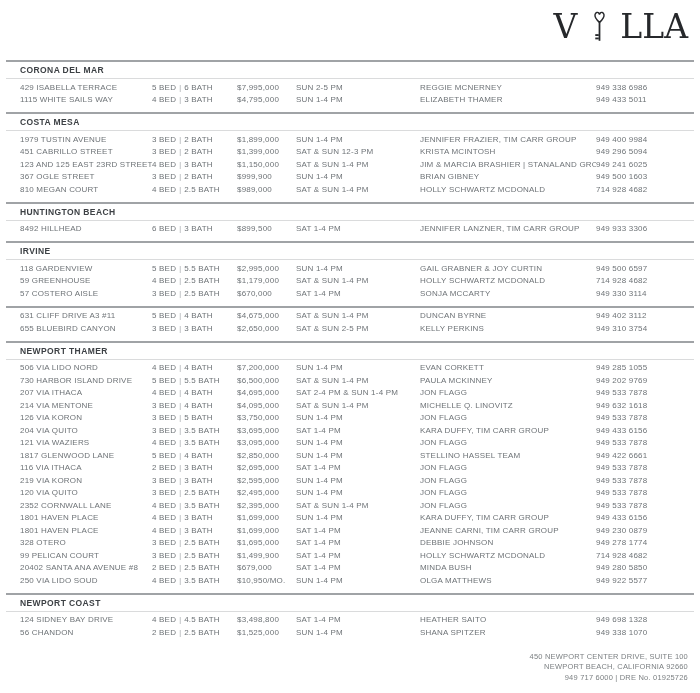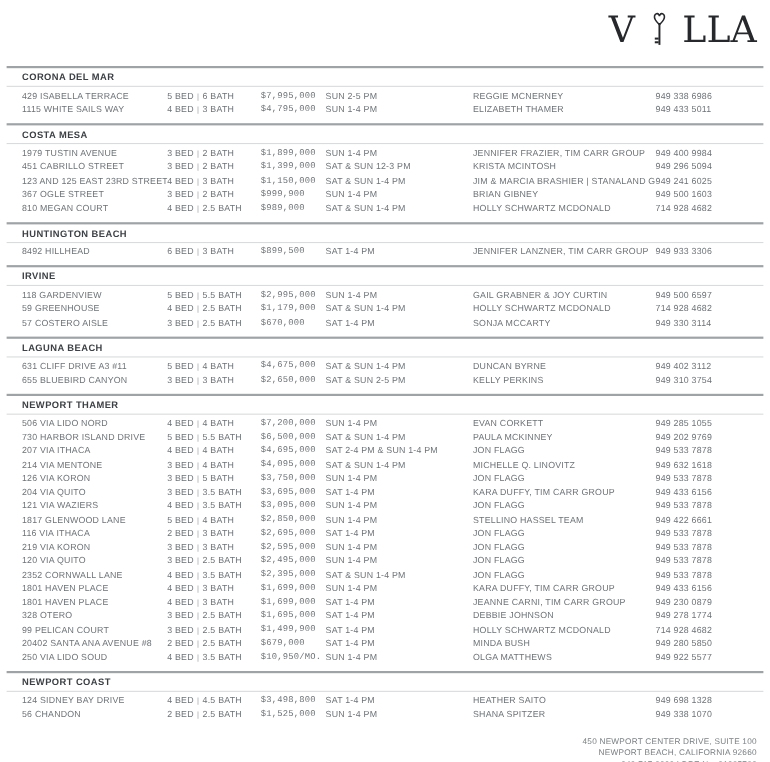--- a/index.html
+++ b/index.html
@@ -29,22 +29,22 @@
   .section{border-top:2px solid var(--line-thick);padding-bottom:6px;}
   .section-head{border-bottom:1px solid var(--line-thin);padding:3px 6px 3px 14px;}
   .section-title{font-size:8.5px;font-weight:bold;letter-spacing:.4px;
     color:var(--header-text);line-height:10px;}
   .rows{padding-top:2px;}
   .row{display:flex;align-items:center;height:12.5px;padding:0 6px 0 14px;
     font-size:8px;letter-spacing:.2px;color:var(--row-text);white-space:nowrap;}
   .c-address{width:132px;overflow:hidden;}
   .c-bedbath{width:85px;}
   .c-bedbath .sep{color:var(--muted);padding:0 3px;font-size:7px;}
-  .c-price{width:59px;font-family:Liberation Mono, monospace;}
-  .c-time{width:134px;}
+  .c-price{width:59px;}
+  .c-time{width:124px;}
   .c-agent{flex:1;overflow:hidden;}
   .c-phone{width:92px;text-align:left;}
 
   
   .footer{margin-top:7px;padding-right:6px;text-align:right;
     font-size:7.5px;line-height:10.5px;letter-spacing:.2px;color:#7c8083;}
 </style>
 </head>
 <body>
 
@@ -185,23 +185,20 @@
     <span class="c-bedbath"><span>3 BED</span><span class="sep">|</span><span>2.5 BATH</span></span>
     <span class="c-price">$670,000</span>
     <span class="c-time">SAT 1-4 PM</span>
     <span class="c-agent">SONJA MCCARTY</span>
     <span class="c-phone">949 330 3114</span>
   </div>
 </div>
   </div>
 
   <div class="section">
-    <div class="section-head">
-      <div class="section-title">LAGUNA BEACH</div>
-    </div>
     <div class="rows">
   <div class="row">
     <span class="c-address">631 CLIFF DRIVE A3 #11</span>
     <span class="c-bedbath"><span>5 BED</span><span class="sep">|</span><span>4 BATH</span></span>
     <span class="c-price">$4,675,000</span>
     <span class="c-time">SAT &amp; SUN 1-4 PM</span>
     <span class="c-agent">DUNCAN BYRNE</span>
     <span class="c-phone">949 402 3112</span>
   </div>
 

